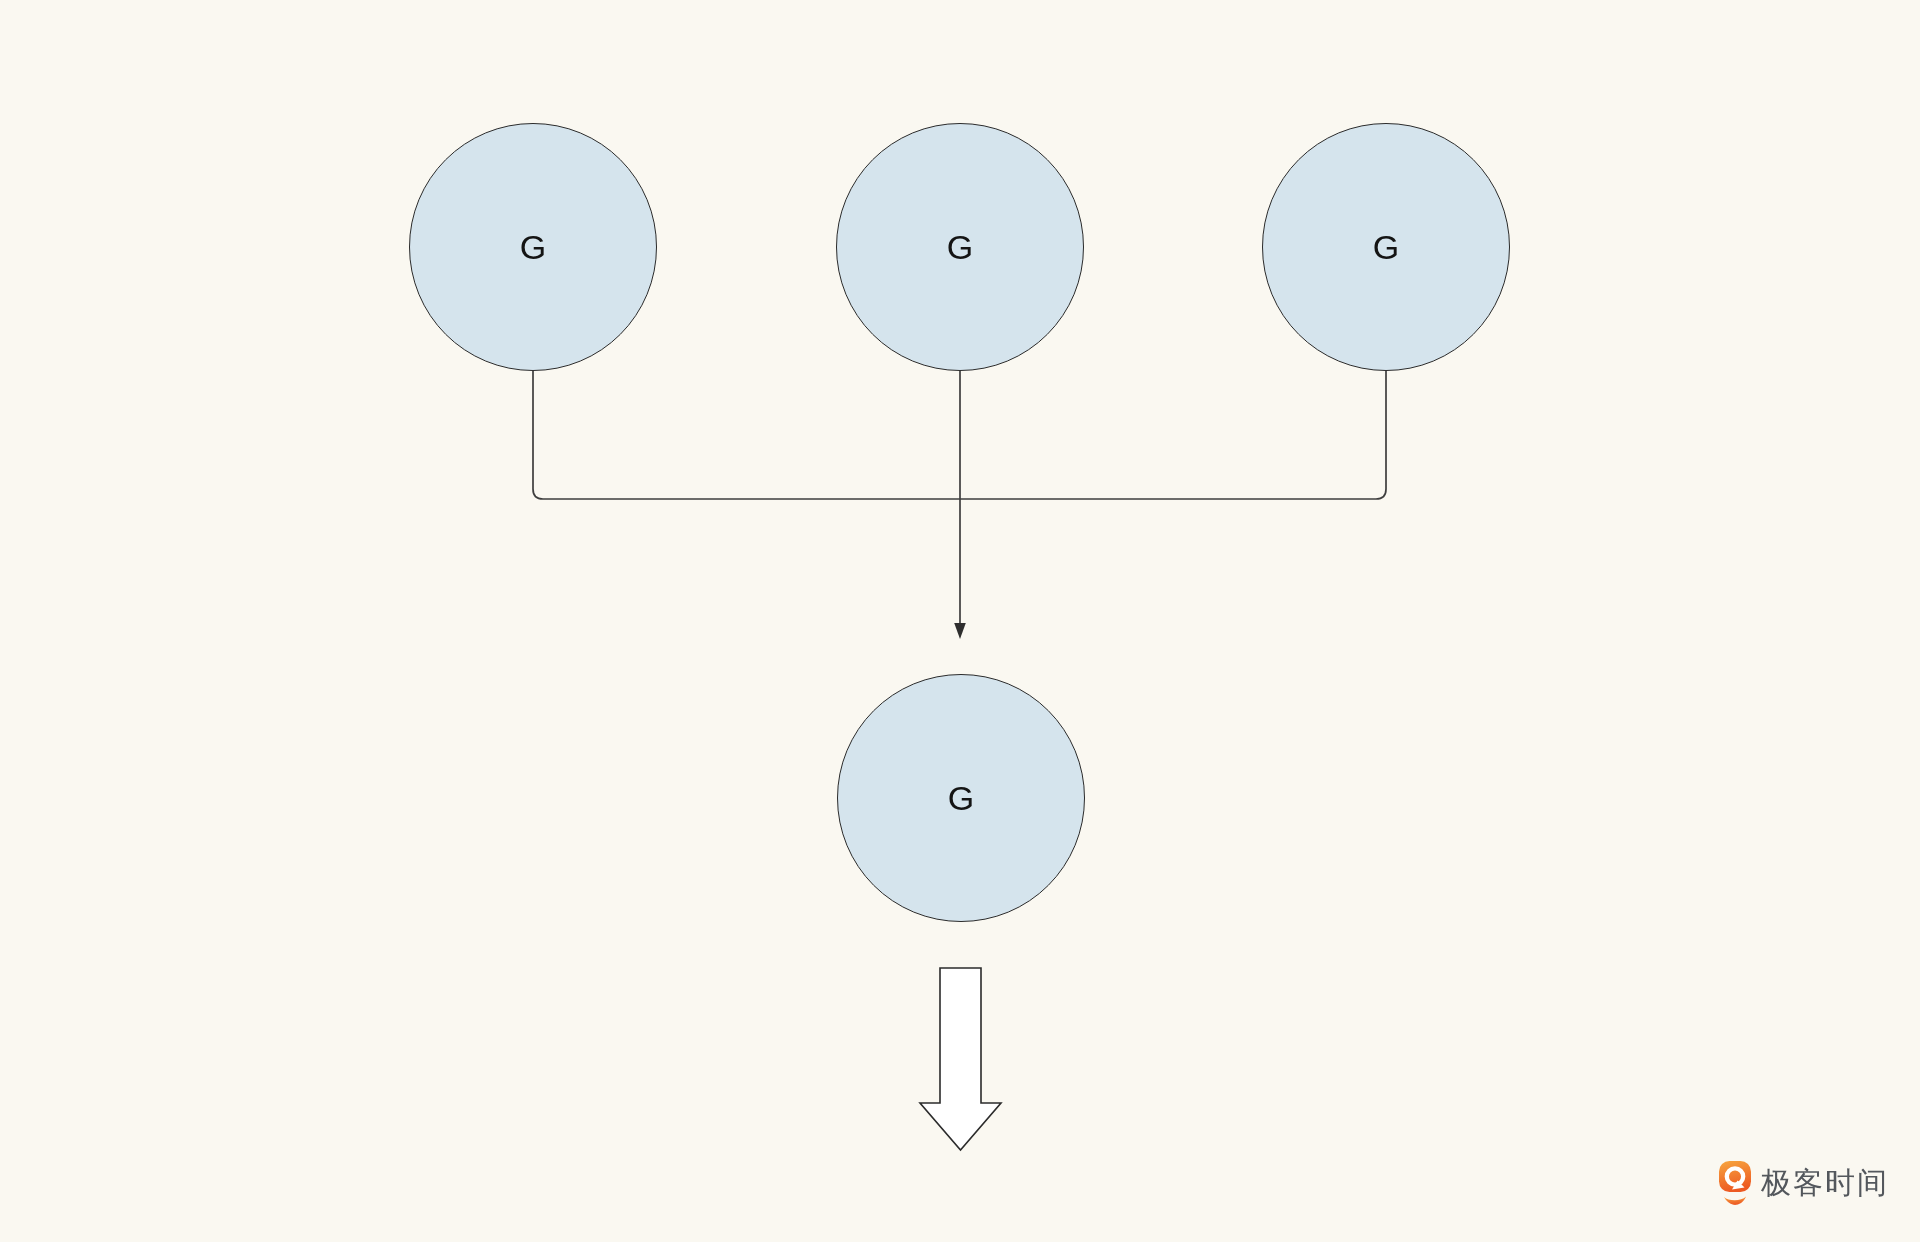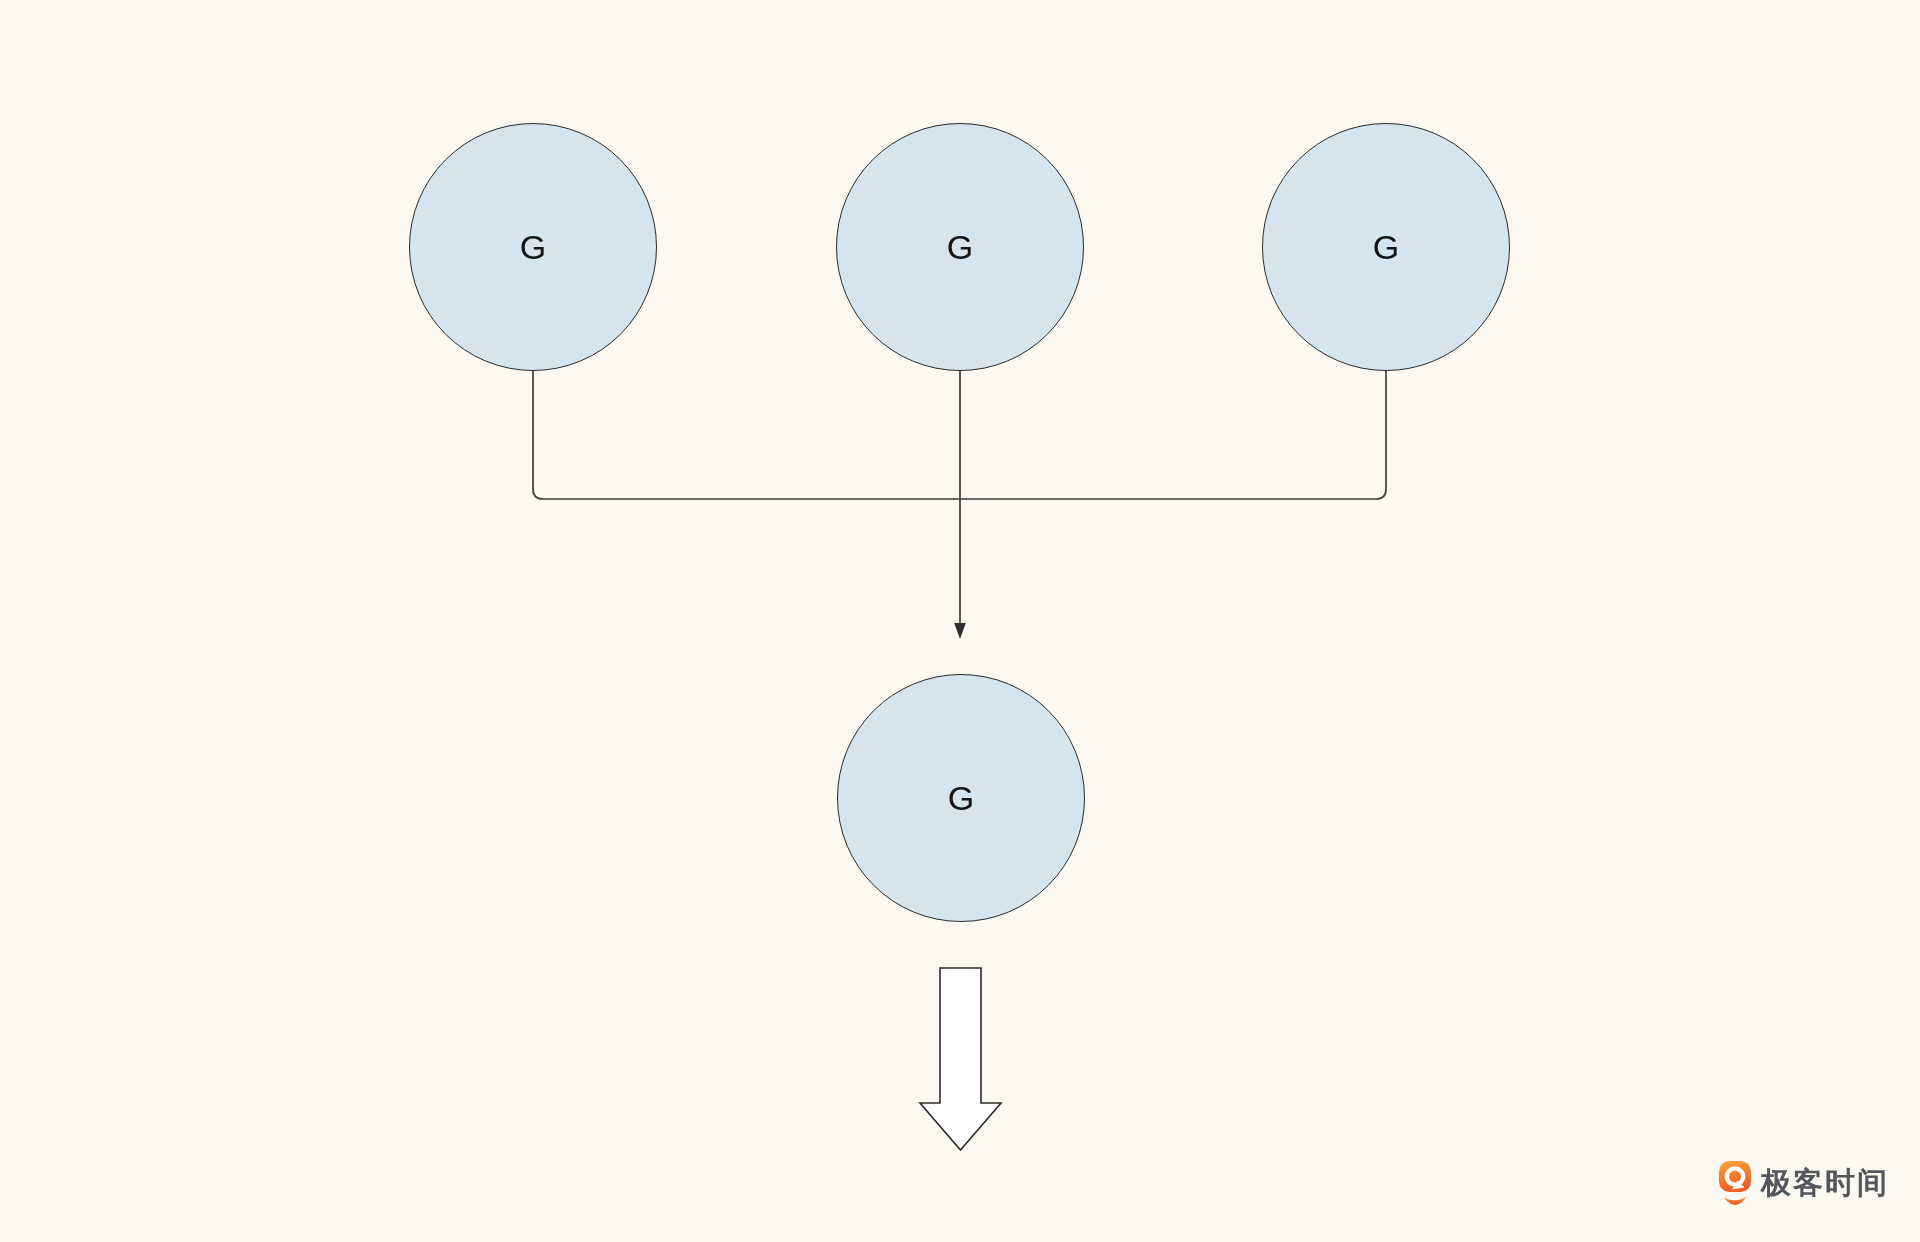--- a/index.html
+++ b/index.html
@@ -47,21 +47,21 @@
     position: absolute;
     left: 1718px;
     top: 1160px;
     display: flex;
     align-items: center;
     gap: 9px;
   }
   .logo .mark { display: block; }
   .logo .wordmark {
     font-size: 30px;
-    font-weight: 700;
+    font-weight: 400;
     letter-spacing: 2px;
     color: #53575C;
     white-space: nowrap;
   }
 </style>
 </head>
 <body>
 
 <div class="canvas">
 

